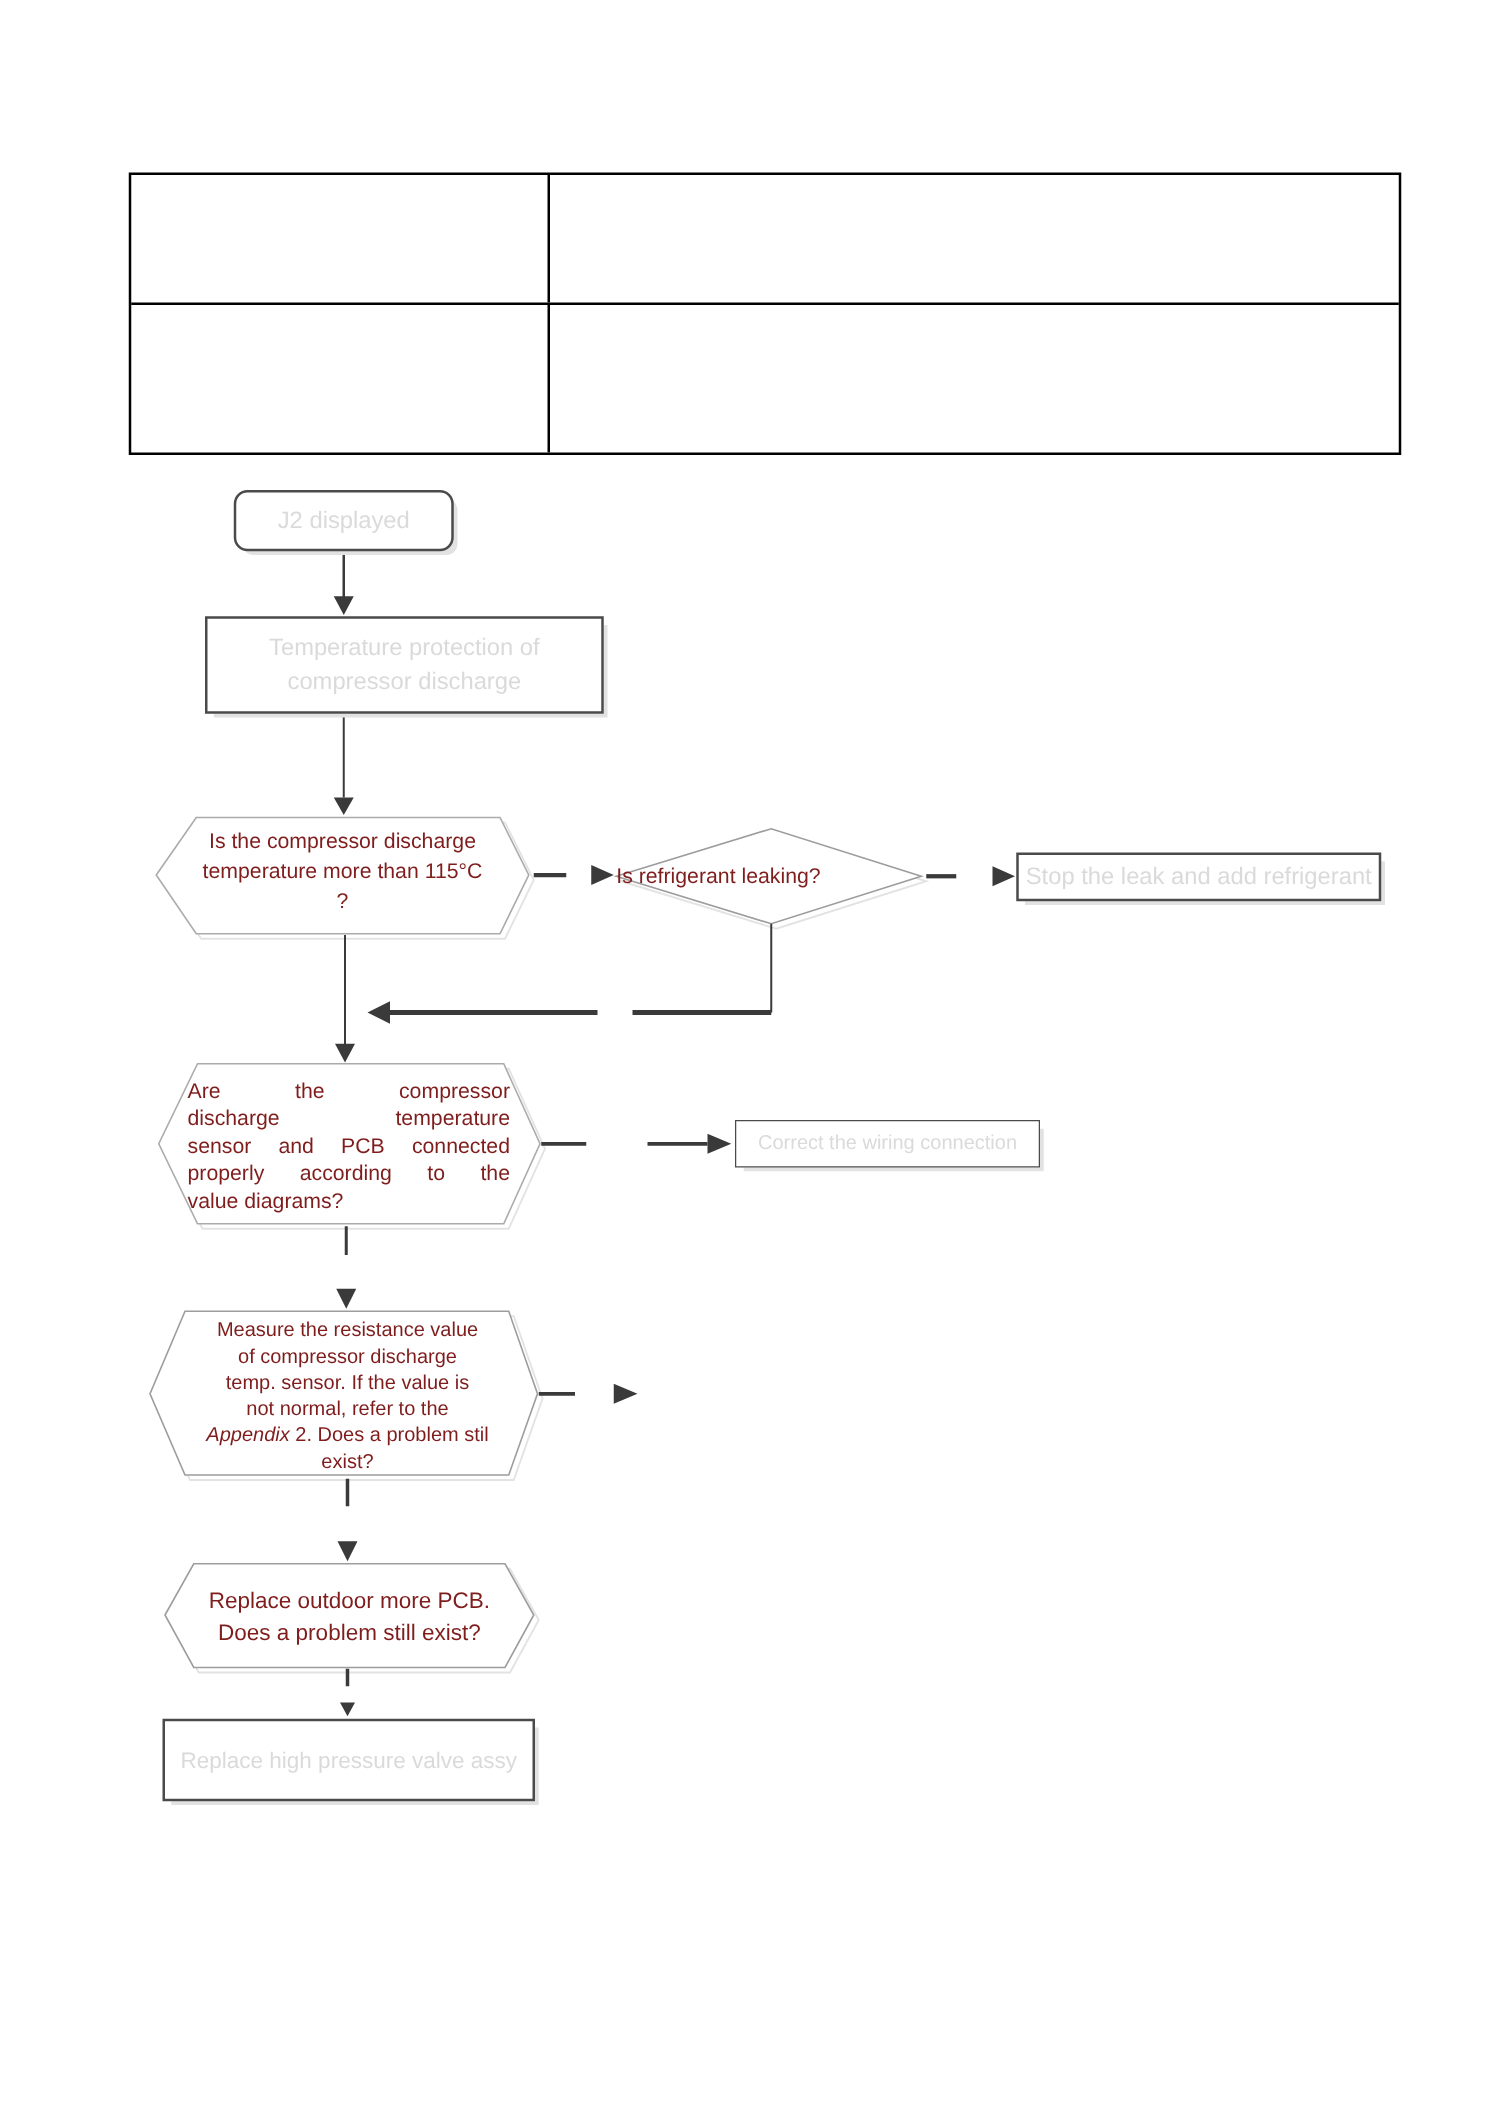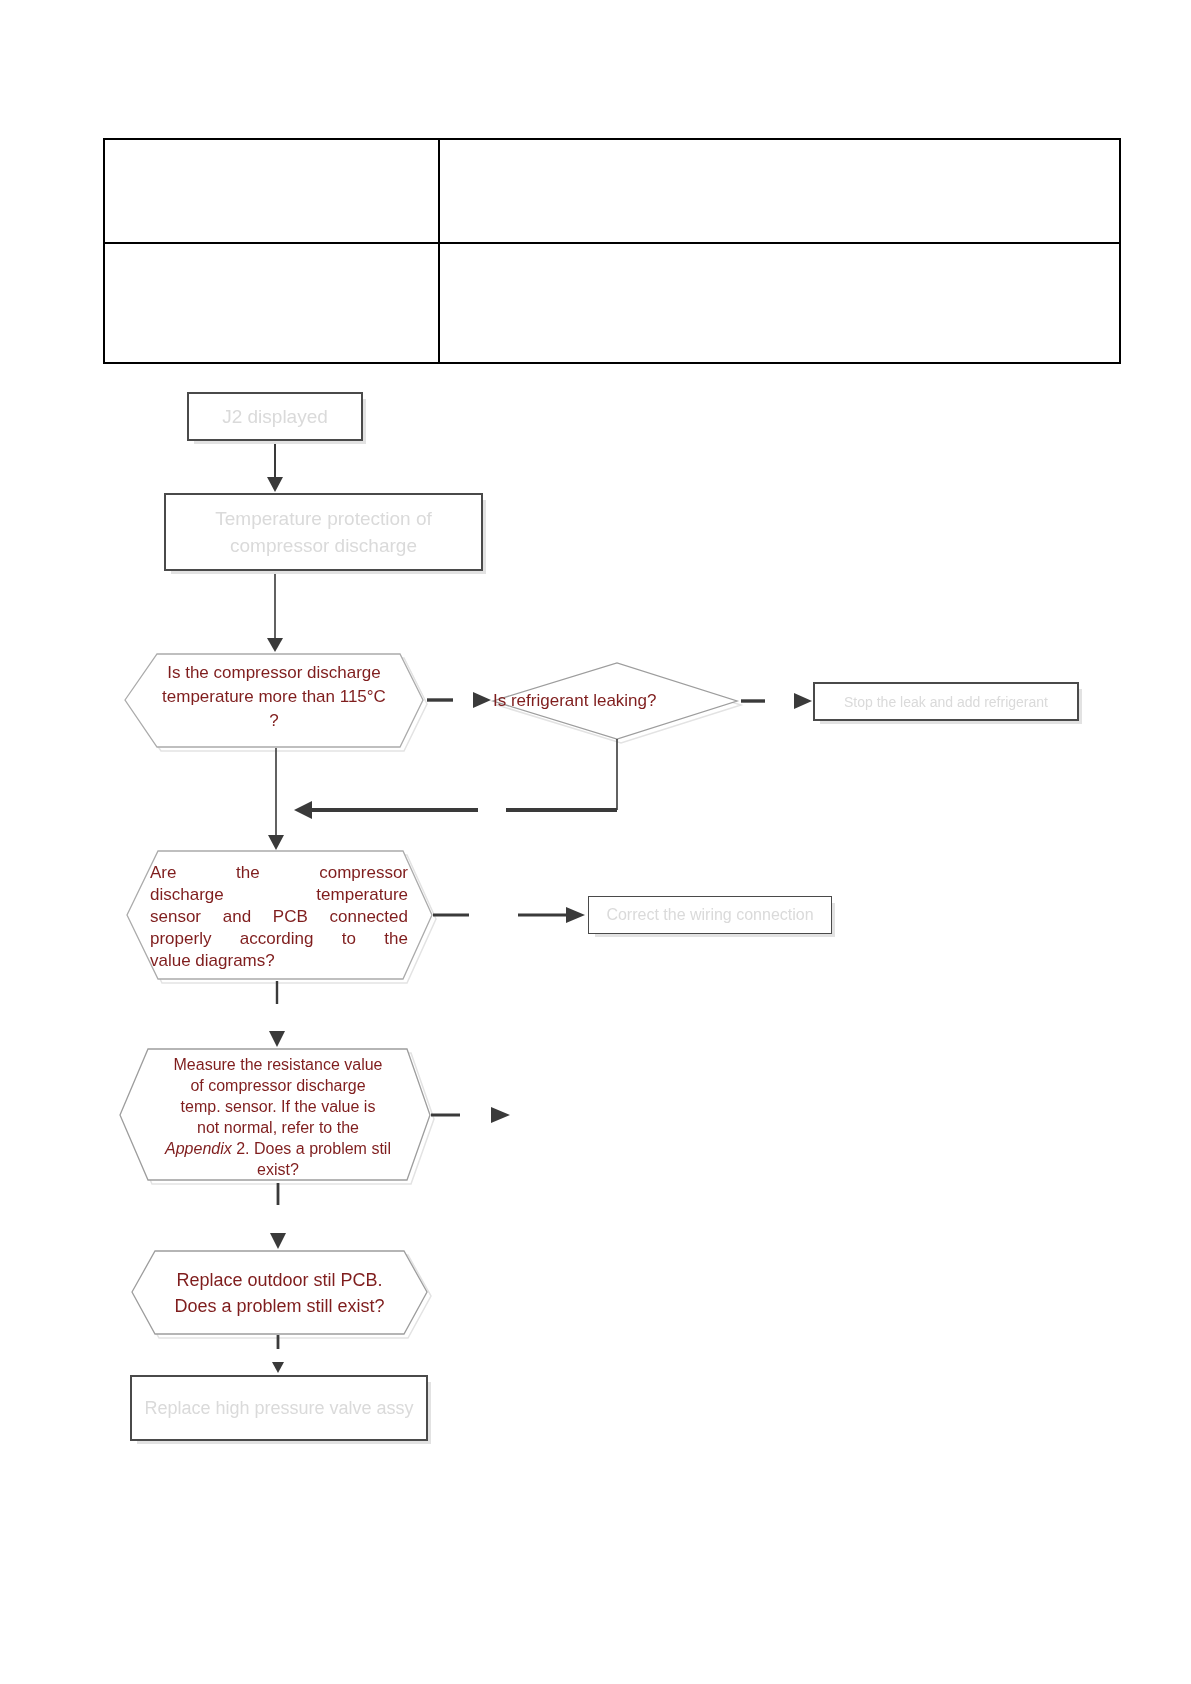--- a/index.html
+++ b/index.html
@@ -14,23 +14,23 @@
   .info-cell{box-sizing:border-box;}
   .info-cell.c1{width:335px;border-right:2px solid #000;}
   .info-cell.c2{flex:1;}
   
   .shape-layer{position:absolute;left:0;top:0;width:1191px;height:1684px;}
   
   .box{position:absolute;background:#fff;border:2px solid #4a4a4a;box-sizing:border-box;
        box-shadow:5px 5px 0 -2px #e2e2e2;display:flex;align-items:center;justify-content:center;
        color:#dadada;text-align:center;}
   .box.thin{border-width:1px;}
-  .j2-box{left:187px;top:392px;width:176px;height:49px;font-size:19px;}
+  .j2-box{left:187px;top:392px;width:176px;height:49px;font-size:19px;border-radius:11px;}
   .temp-box{left:116px;top:493px;width:319px;height:78px;font-size:19px;line-height:27px;margin-left:48px;}
-  .stop-box{left:813px;top:682px;width:266px;height:39px;font-size:14px;}
+  .stop-box{left:813px;top:682px;width:292px;height:39px;font-size:19px;}
   .correct-box{left:588px;top:896px;width:244px;height:38px;font-size:16px;}
   .sensor-box{left:512px;top:1094px;width:363px;height:44px;font-size:17px;}
   .valve-box{left:130px;top:1375px;width:298px;height:66px;font-size:18px;}
   
   .lbl{position:absolute;color:#7f1d1d;}
   .hex1-lbl{left:125px;top:661px;width:298px;font-size:17px;line-height:24px;text-align:center;}
   .diamond-lbl{left:493px;top:691px;width:244px;font-size:17px;text-align:left;}
   .hex2-lbl{left:150px;top:862px;width:258px;font-size:17px;line-height:22px;text-align:left;}
   .hex2-lbl .just{text-align:justify;text-align-last:justify;}
   .hex3-lbl{left:125px;top:1054px;width:306px;font-size:16px;line-height:21px;text-align:center;}
@@ -151,17 +151,17 @@
   <div class="lbl hex3-lbl">
     <div>Measure the resistance value</div>
     <div>of compressor discharge</div>
     <div>temp. sensor. If the value is</div>
     <div>not normal, refer to the</div>
     <div><span class="it">Appendix</span><span> 2. Does a problem stil</span></div>
     <div>exist?</div>
   </div>
 
   <div class="lbl hex4-lbl">
-    <div>Replace outdoor stil PCB.</div>
+    <div>Replace outdoor more PCB.</div>
     <div>Does a problem still exist?</div>
   </div>
 
 </div>
 
 </body></html>

